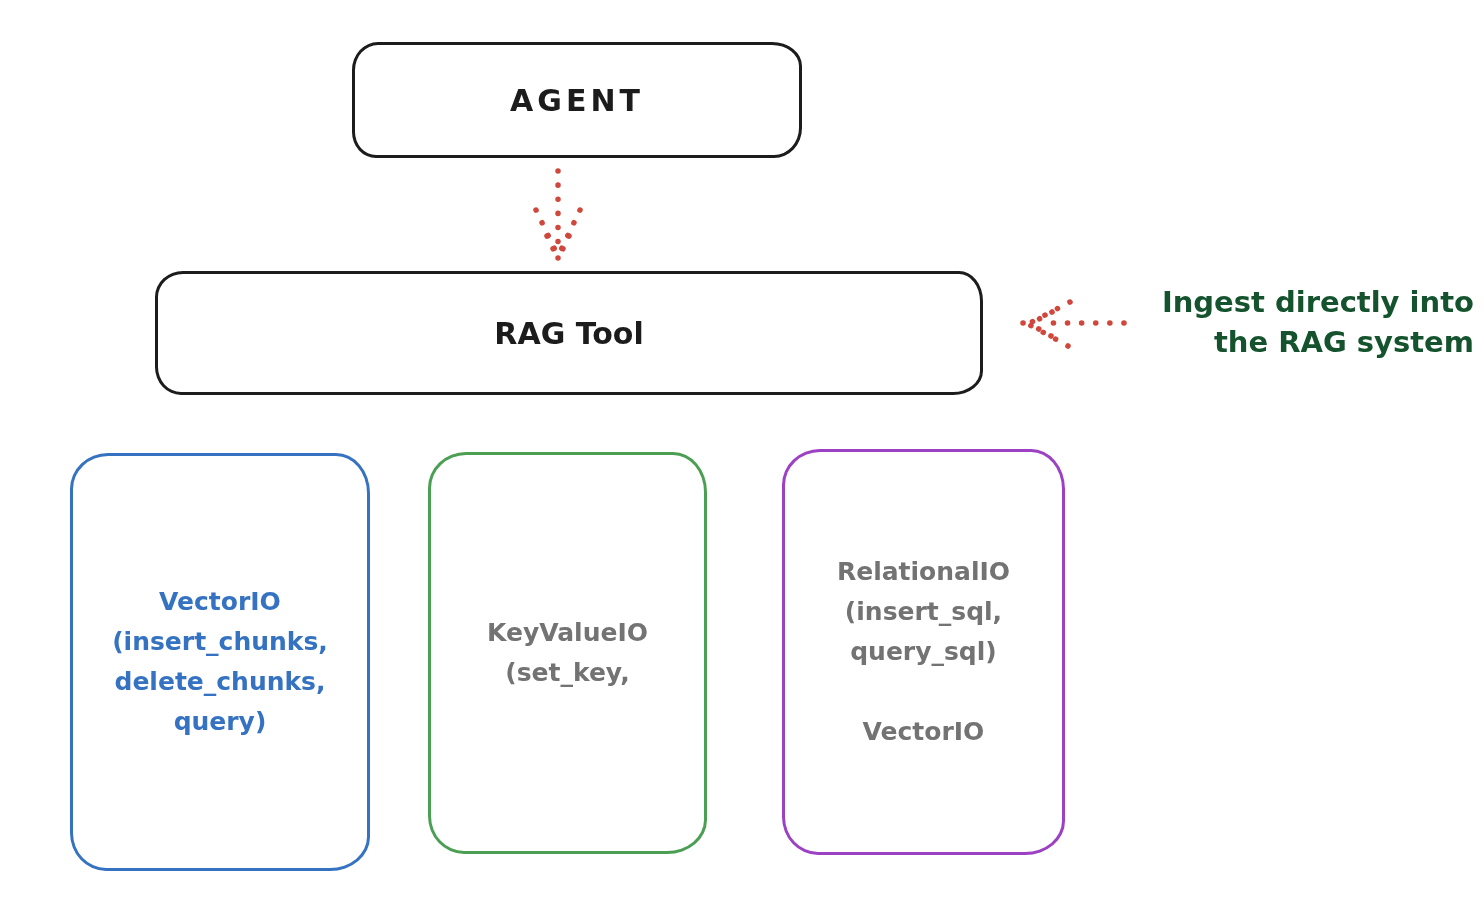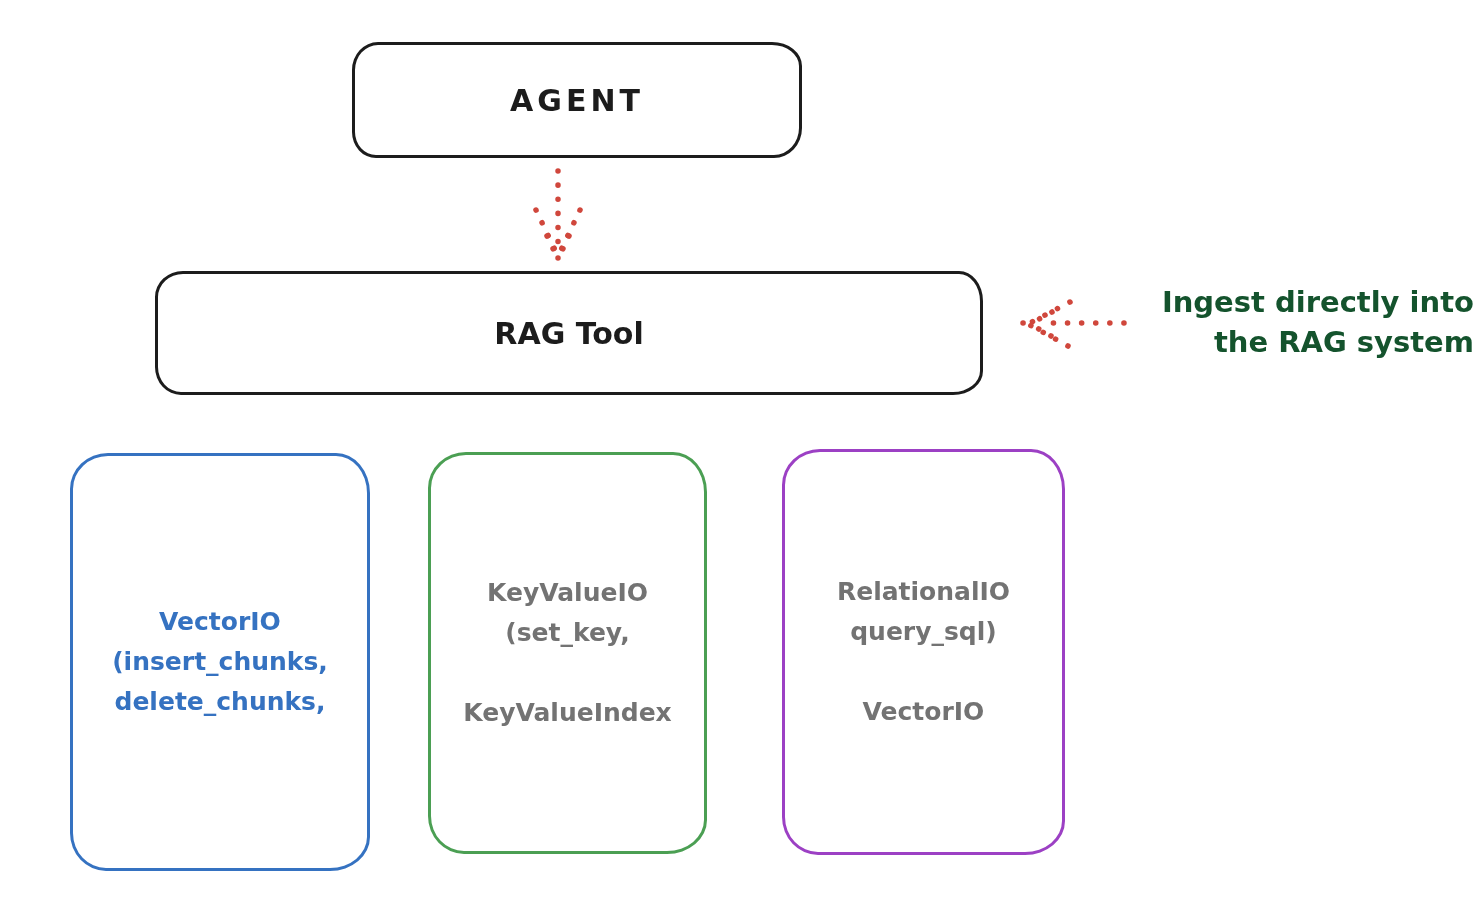--- a/index.html
+++ b/index.html
@@ -143,32 +143,33 @@
   <div class="annotation">
     <span>Ingest directly into</span>
     <span>the RAG system</span>
   </div>
 
   <div class="box storage-box storage-blue">
     <div class="storage-lines">
       <span>VectorIO</span>
       <span>(insert_chunks,</span>
       <span>delete_chunks,</span>
+      <span>query)</span>
     </div>
   </div>
 
   <div class="box storage-box storage-green">
     <div class="storage-lines">
       <span>KeyValueIO</span>
       <span>(set_key,</span>
-      <span class="index-label">KeyValueIndex</span>
     </div>
   </div>
 
   <div class="box storage-box storage-purple">
     <div class="storage-lines">
       <span>RelationalIO</span>
+      <span>(insert_sql,</span>
       <span>query_sql)</span>
       <span class="index-label">VectorIO</span>
     </div>
   </div>
 
 </div>
 
 </body></html>

